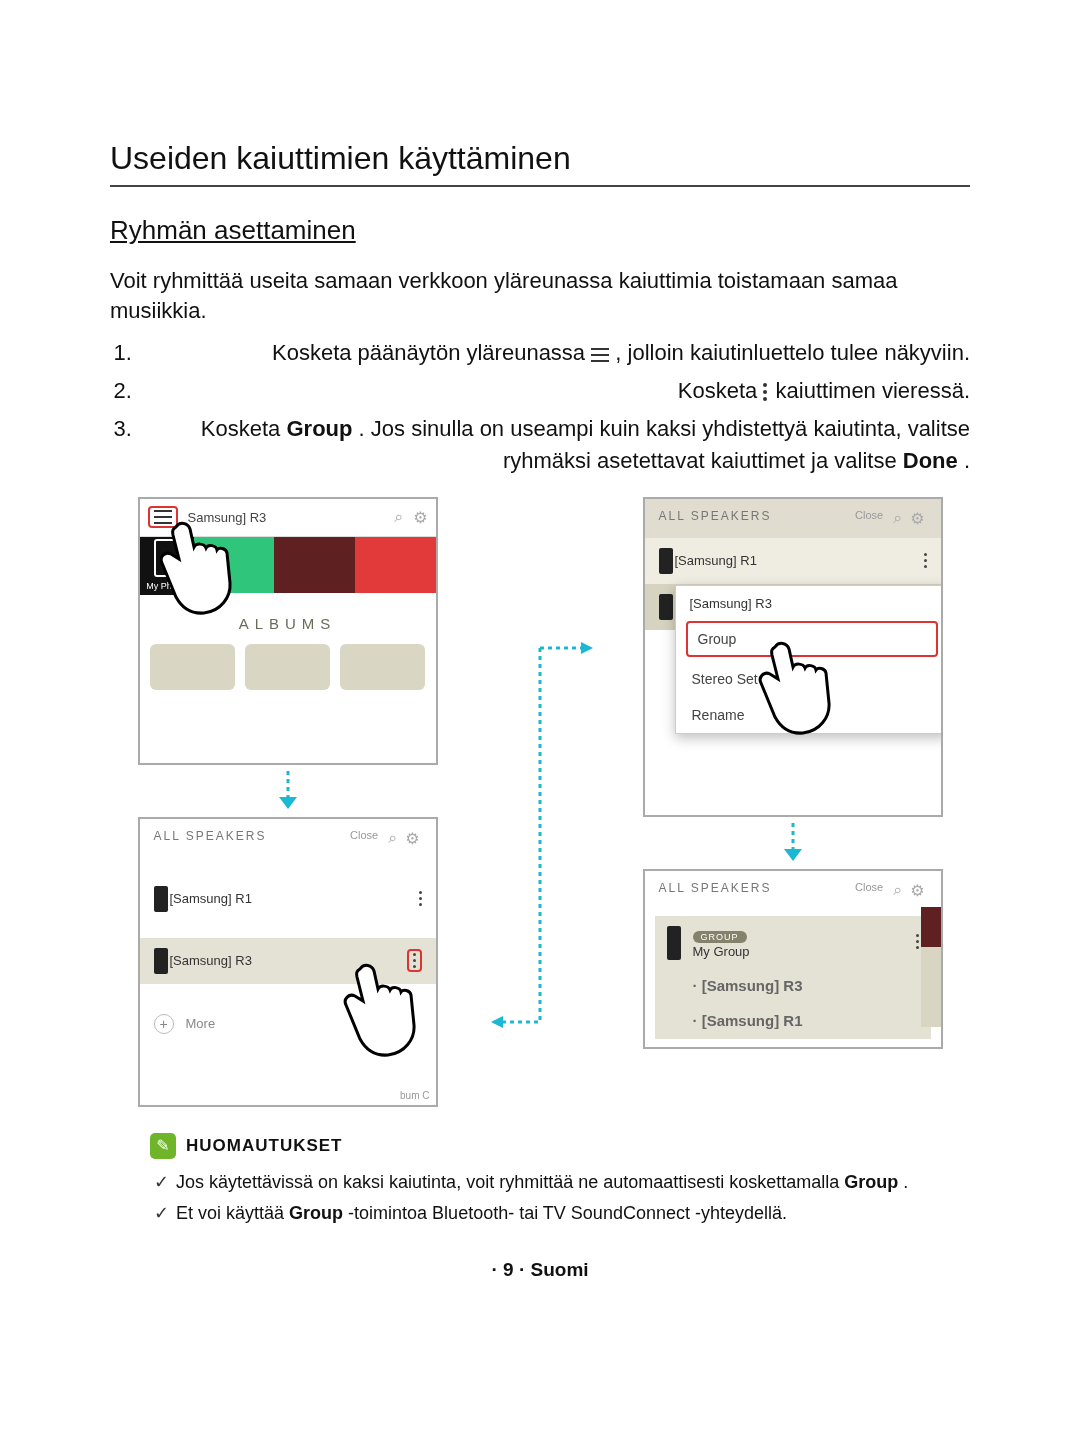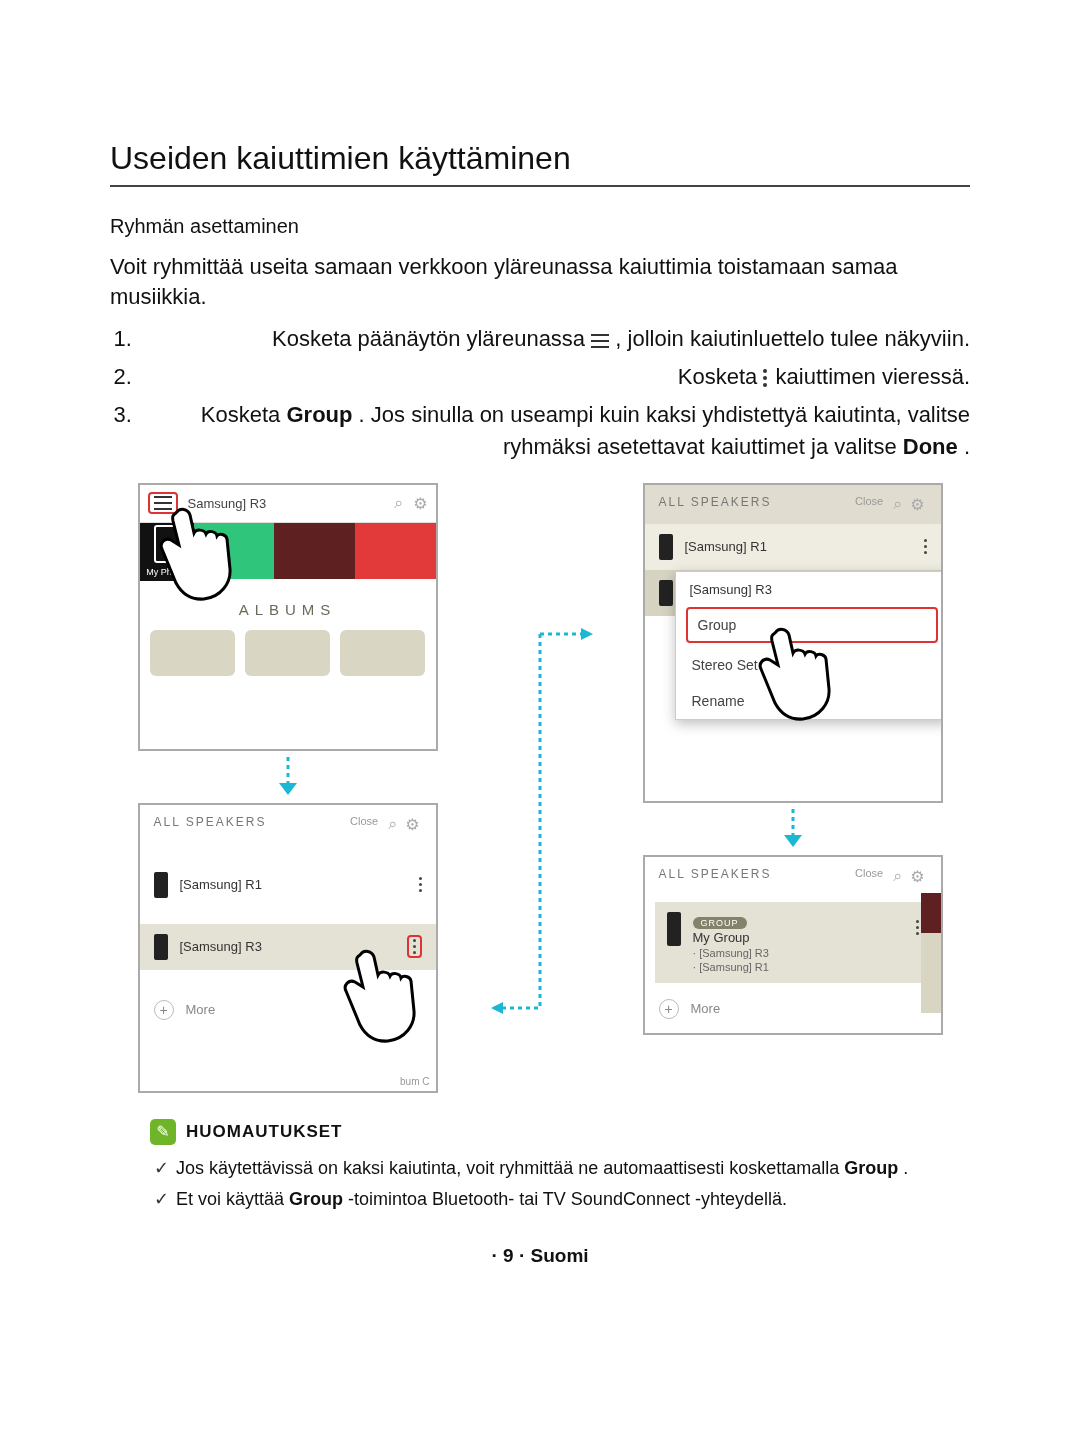--- a/index.html
+++ b/index.html
@@ -11,23 +11,24 @@
     padding: 140px 110px 60px 110px;
   }
   h1 {
     font-size: 32px;
     font-weight: 400;
     border-bottom: 2px solid #444;
     padding-bottom: 8px;
     margin-bottom: 28px;
   }
   h2 {
-    font-size: 20px;
+    font-size: 26px;
     font-weight: 400;
-    margin-bottom: 14px;
+    margin-bottom: 20px;
+    text-decoration: underline;
   }
   .intro {
     font-size: 22px;
     font-weight: 300;
     line-height: 1.35;
     margin-bottom: 12px;
   }
   ol {
     list-style: decimal;
     padding-left: 28px;
@@ -50,21 +51,21 @@
 
   
   .figs { display:flex; gap:26px; margin-bottom:26px; }
   .col { flex:1; display:flex; flex-direction:column; align-items:center; }
   .shot { width:300px; border:2px solid #aaa; background:#fff; position:relative; overflow:hidden; }
   .abar { display:flex; align-items:center; height:38px; padding:0 8px; gap:10px; border-bottom:1px solid #ddd; font-size:13px; color:#555; }
   .abar .title { flex:1; color:#444; }
   .glyph-icon { color:#aaa; font-size:16px; }
   .panel-title { font-size:12px; letter-spacing:2px; color:#777; padding:10px 14px; display:flex; align-items:flex-start; }
   .panel-title .close { margin-left:auto; font-size:11px; letter-spacing:0; color:#999; }
-  .row-item { display:flex; align-items:center; padding:10px 14px; gap:12px; font-size:13px; color:#333; }
+  .row-item { display:flex; align-items:center; padding:10px 14px; gap:2px; font-size:13px; color:#333; }
   .row-item.shade { background:#e4e1d5; }
   .spk { width:14px; height:26px; background:#222; border-radius:2px; }
   .row-item .mdots { margin-left:auto; display:flex; flex-direction:column; gap:3px; }
   .row-item .mdots span{ width:3px;height:3px;background:#444;border-radius:50%; }
   .more-row { display:flex; align-items:center; gap:12px; padding:10px 14px; font-size:13px; color:#888; }
   .plus-c { width:20px;height:20px;border:1px solid #bbb;border-radius:50%;display:flex;align-items:center;justify-content:center;font-size:14px;color:#888; }
   .redbox { border:2px solid #d33; border-radius:4px; padding:2px 4px; display:inline-flex; }
   .hand {
     position:absolute; width:90px; height:110px; pointer-events:none;
   }
@@ -78,21 +79,21 @@
   .popup {
     position:absolute; left:30px; right:-8px; top:86px; background:#fff; border:1px solid #ccc;
     box-shadow:0 4px 12px rgba(0,0,0,.25); font-size:14px;
   }
   .popup .ptitle { padding:10px 14px 6px; font-size:13px; color:#333; }
   .popup .pitem { padding:10px 16px; color:#444; font-size:14px; }
   .popup .pitem.hl { border:2px solid #d33; border-radius:4px; margin:4px 10px; padding:8px 10px; }
   .badge { display:inline-block; background:#84826a; color:#fff; font-size:9px; border-radius:8px; padding:1px 8px; letter-spacing:1px; }
   .group-box { background:#e4e1d5; margin:6px 10px; padding:10px 12px; display:flex; gap:12px; align-items:flex-start; }
   .group-box .gt { font-size:13px; color:#333; }
-  .group-box .sub { font-size:11px; color:#666; margin-top:2px; }
+  .group-box .sub { font-size:15px; color:#666; margin-top:18px;font-weight:bold; }
   .group-box .mdots { margin-left:auto; display:flex; flex-direction:column; gap:3px; margin-top:8px;}
   .group-box .mdots span{ width:3px;height:3px;background:#444;border-radius:50%; }
   .myphone { position:absolute; left:0; top:38px; width:54px; height:58px; background:#111; color:#fff; font-size:9px; display:flex; flex-direction:column; align-items:center; justify-content:flex-end; padding-bottom:4px; }
   .myphone::before{ content:""; width:22px; height:34px; border:2px solid #fff; border-radius:3px; margin-bottom:4px; }
   .arrow-down { margin:6px 0; }
   .arrow-down svg { display:block; }
   .dashline { display:flex; align-items:center; justify-content:center; margin: 100px -6px 0; }
 
   .notes { margin-top:10px; padding-left:40px; }
   .notes-head { display:flex; align-items:center; gap:10px; margin-bottom:10px; }

